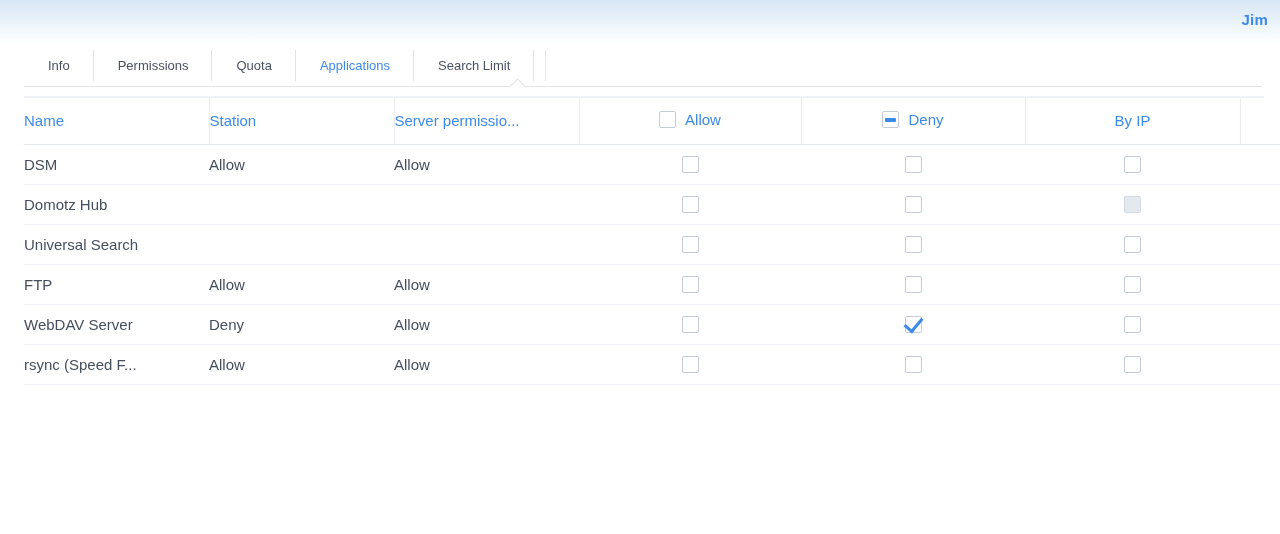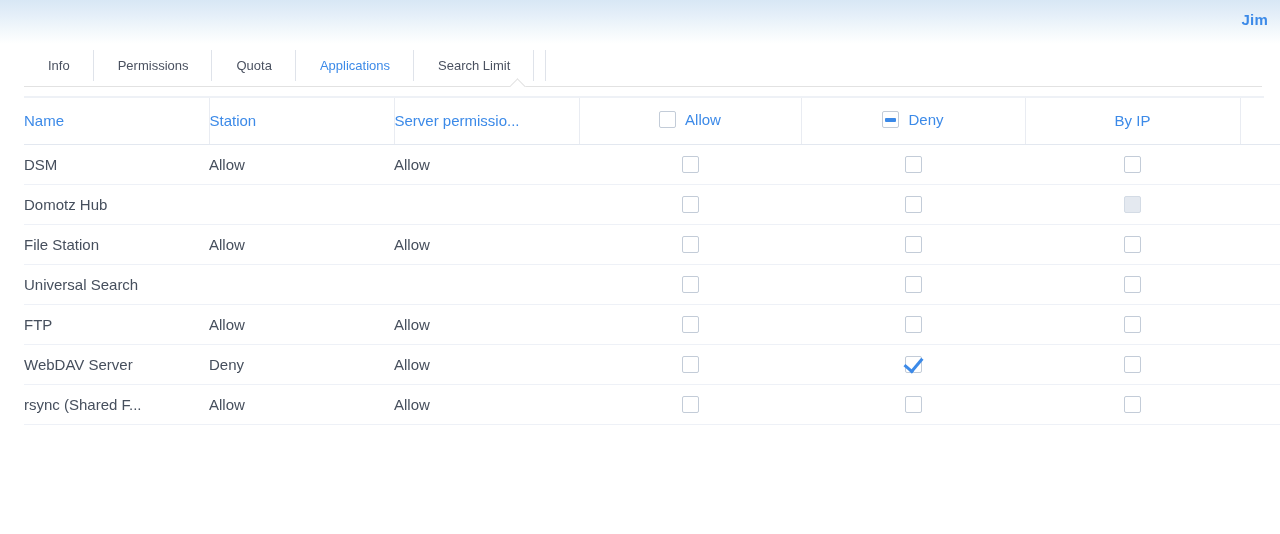--- a/index.html
+++ b/index.html
@@ -296,29 +296,20 @@
           <tr>
             <td class="cell-pad"><span>Domotz Hub</span></td>
             <td class="cell-pad"><span></span></td>
             <td class="cell-pad"><span></span></td>
             <td class="center"><span class="cb"></span></td>
             <td class="center"><span class="cb"></span></td>
             <td class="center"><span class="cb disabled"></span></td>
             <td></td>
           </tr>
           <tr>
-            <td class="cell-pad"><span>File Station</span></td>
-            <td class="cell-pad"><span>Allow</span></td>
-            <td class="cell-pad"><span>Allow</span></td>
-            <td class="center"><span class="cb"></span></td>
-            <td class="center"><span class="cb"></span></td>
-            <td class="center"><span class="cb"></span></td>
-            <td></td>
-          </tr>
-          <tr>
             <td class="cell-pad"><span>Universal Search</span></td>
             <td class="cell-pad"><span></span></td>
             <td class="cell-pad"><span></span></td>
             <td class="center"><span class="cb"></span></td>
             <td class="center"><span class="cb"></span></td>
             <td class="center"><span class="cb"></span></td>
             <td></td>
           </tr>
           <tr>
             <td class="cell-pad"><span>FTP</span></td>
@@ -332,21 +323,21 @@
           <tr>
             <td class="cell-pad"><span>WebDAV Server</span></td>
             <td class="cell-pad"><span>Deny</span></td>
             <td class="cell-pad"><span>Allow</span></td>
             <td class="center"><span class="cb"></span></td>
             <td class="center"><span class="cb checked"></span></td>
             <td class="center"><span class="cb"></span></td>
             <td></td>
           </tr>
           <tr>
-            <td class="cell-pad"><span>rsync (Shared F...</span></td>
+            <td class="cell-pad"><span>rsync (Speed F...</span></td>
             <td class="cell-pad"><span>Allow</span></td>
             <td class="cell-pad"><span>Allow</span></td>
             <td class="center"><span class="cb"></span></td>
             <td class="center"><span class="cb"></span></td>
             <td class="center"><span class="cb"></span></td>
             <td></td>
           </tr>
         </tbody>
     </table>
     <div class="empty-area"></div>

